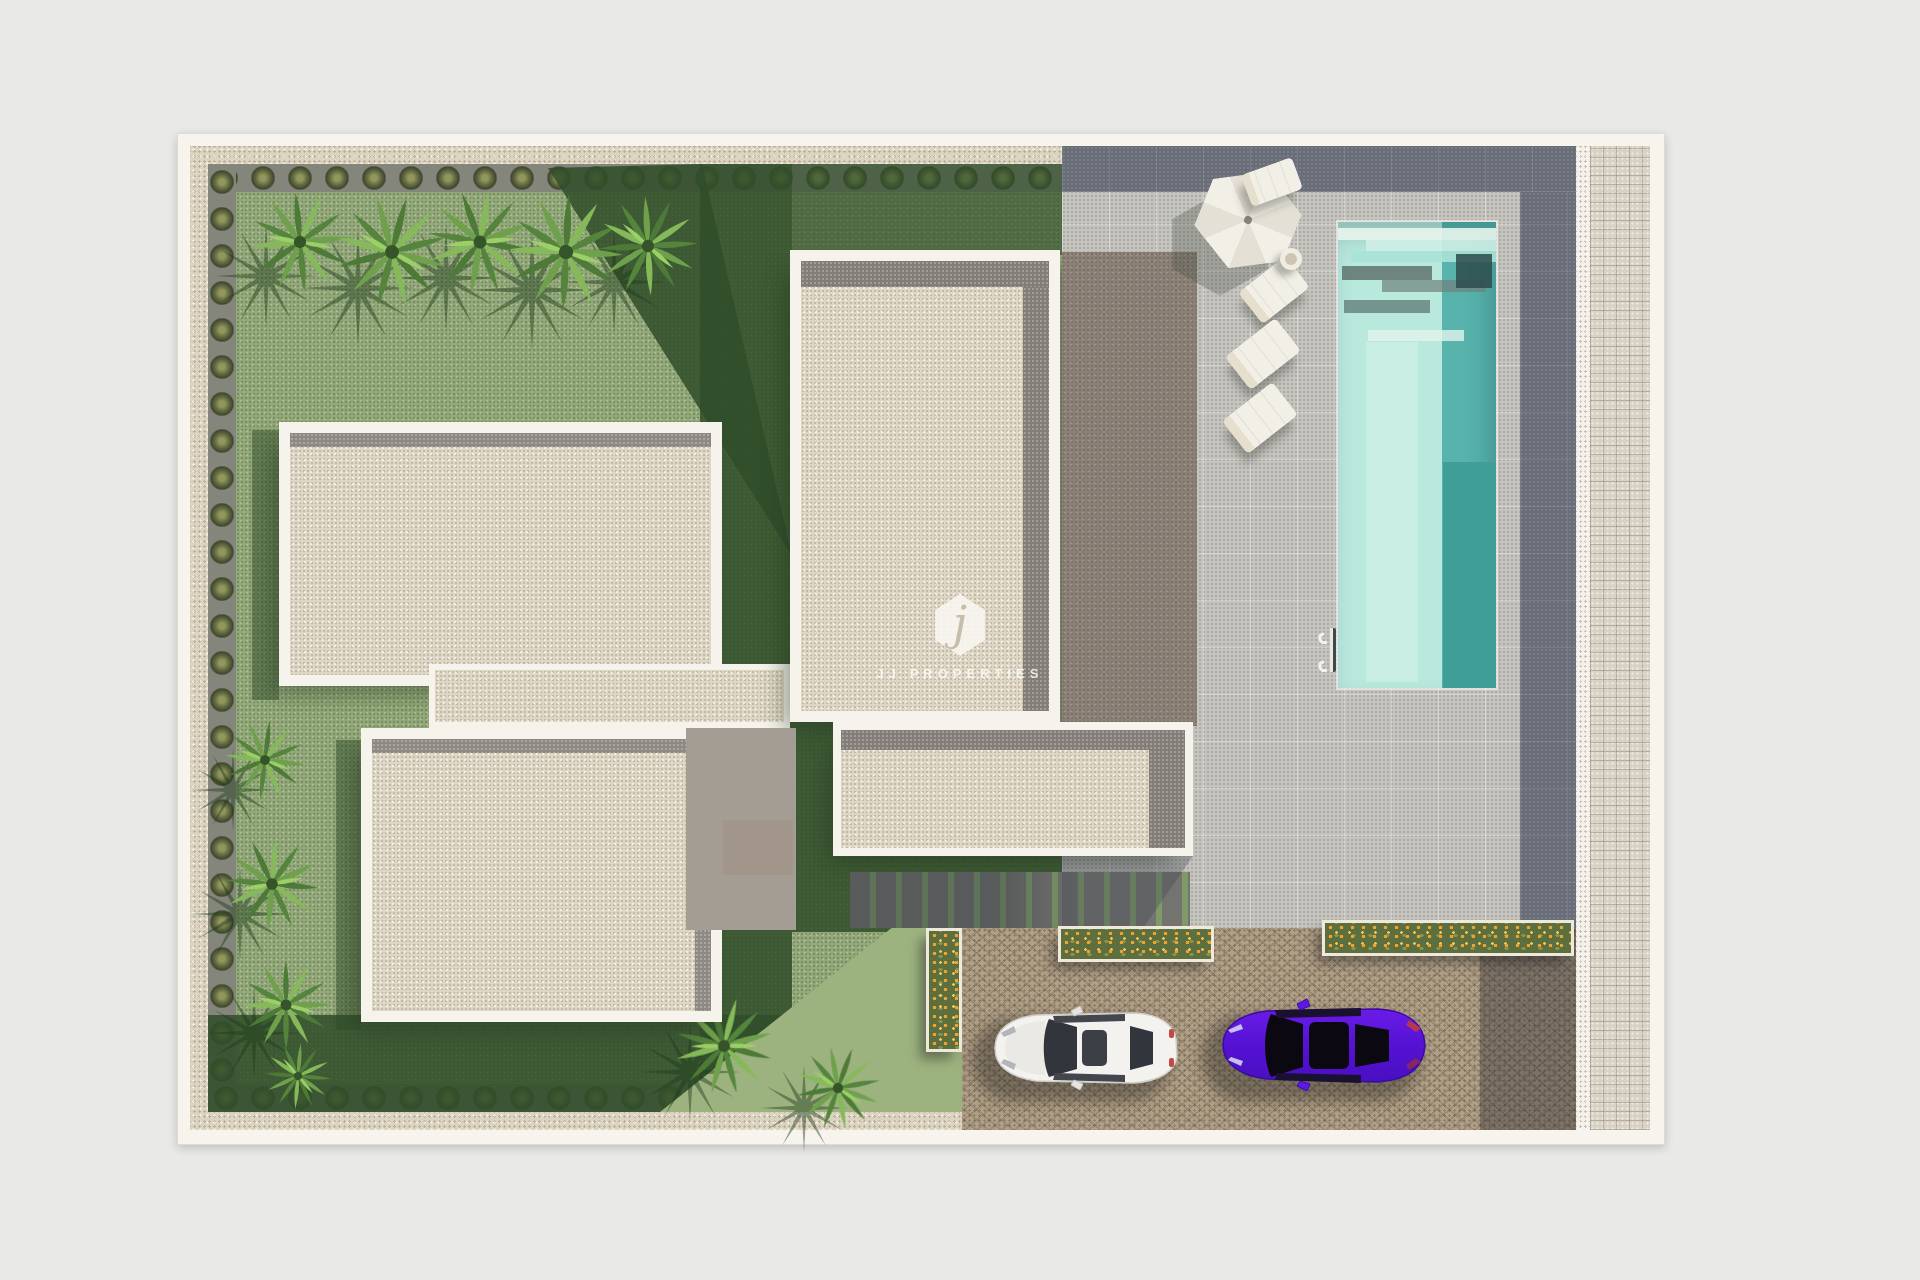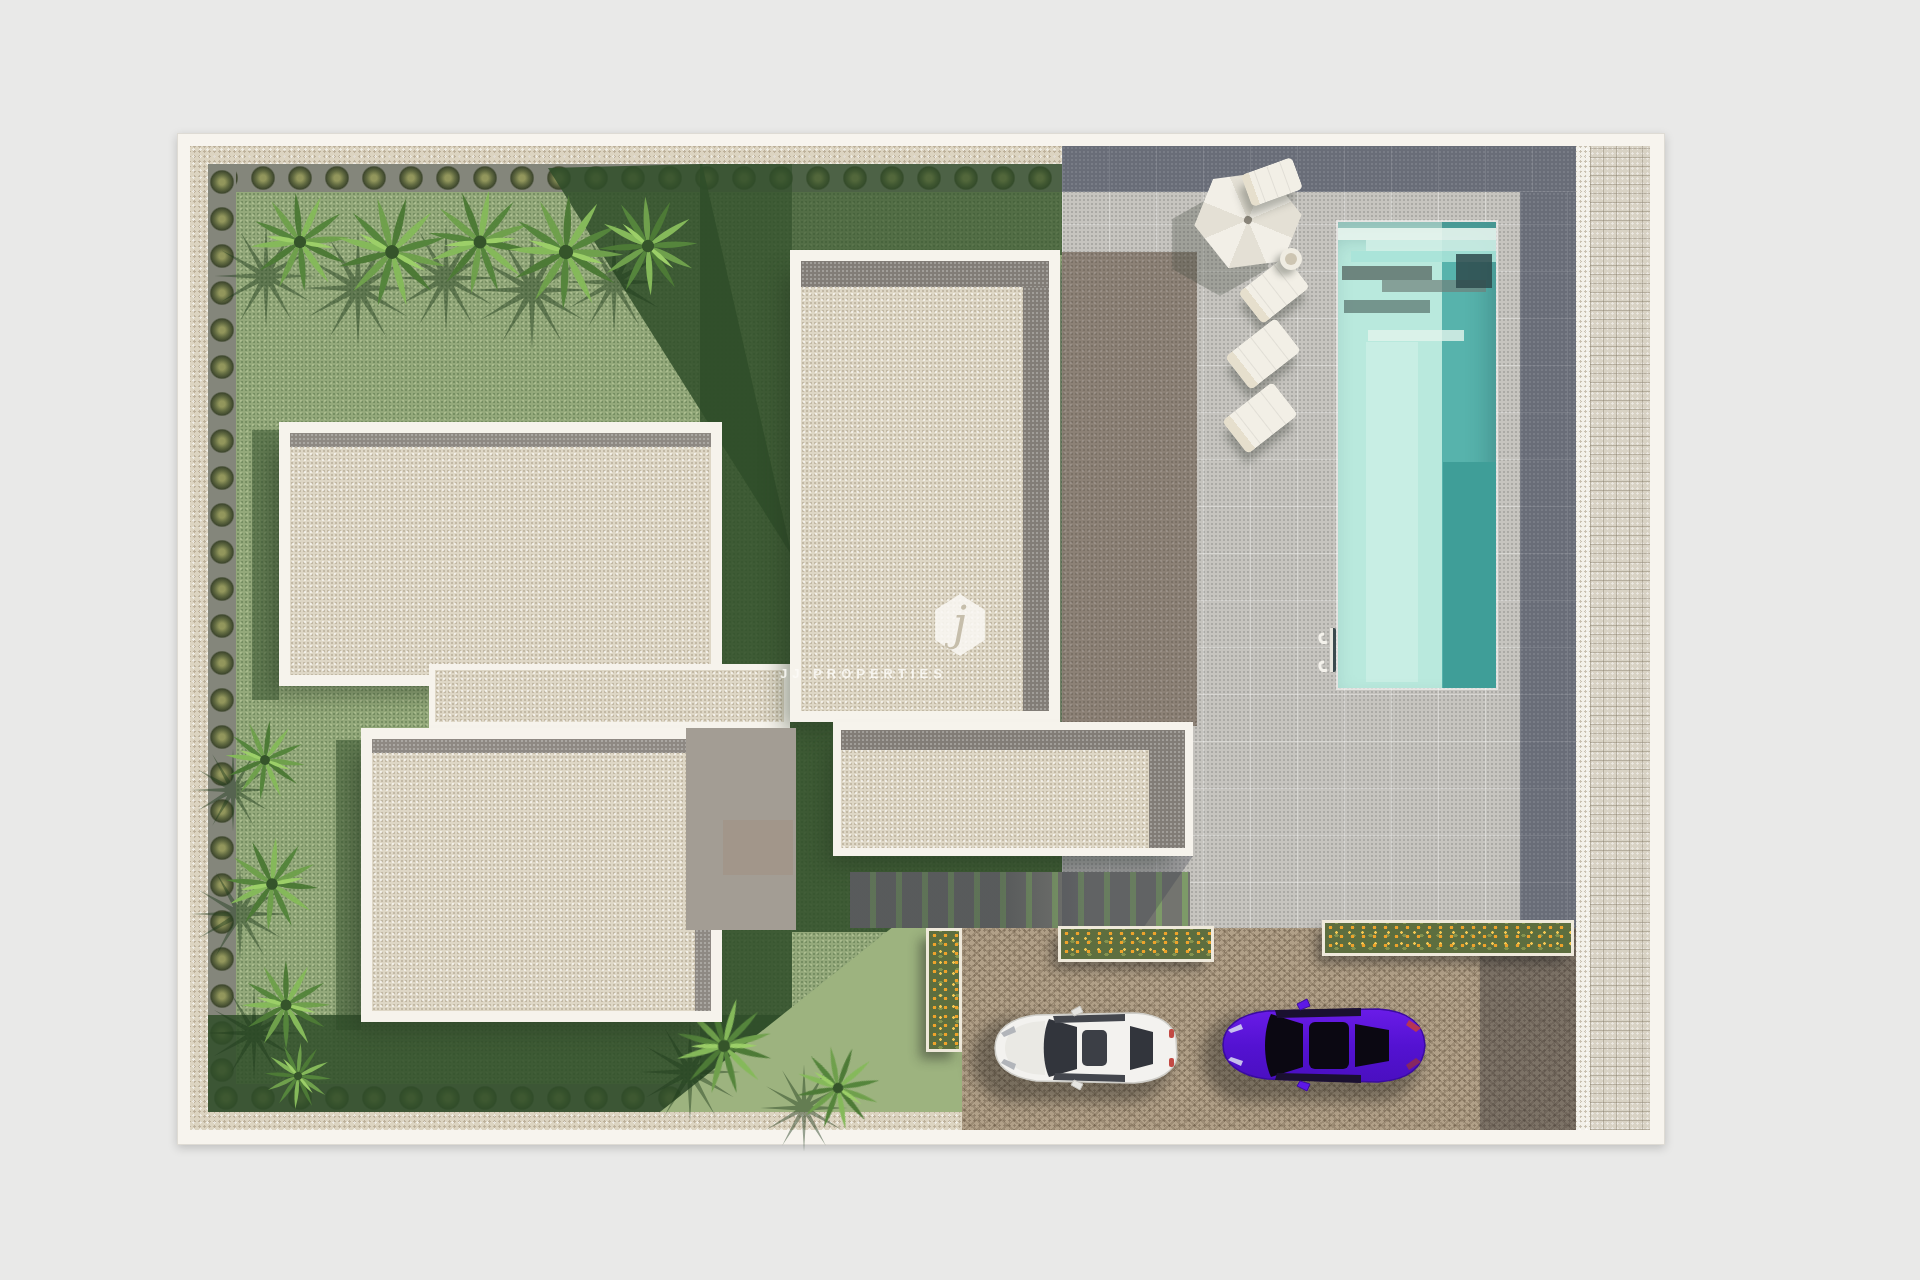--- a/index.html
+++ b/index.html
@@ -61,21 +61,21 @@
   .rband{position:absolute;background-color:#8e8983;
     background-image:radial-gradient(rgba(255,255,255,.25) 1px,transparent 1.2px);background-size:4px 4px;}
   .lounger{position:absolute;background:#f2efe6;border-radius:5px;
     background-image:linear-gradient(90deg,#e6dfcd 0 15%,transparent 15%),
                      linear-gradient(90deg,rgba(0,0,0,.07) 1px,transparent 1px);
     background-size:100% 100%,25% 100%;box-shadow:-9px 9px 8px -2px rgba(55,60,52,.35);}
   .wm-hex{clip-path:polygon(50% 0%,96% 26%,96% 74%,50% 100%,4% 74%,4% 26%);
     background:rgba(249,247,242,.88);display:flex;align-items:center;justify-content:center;}
   .wm-hex span{font-family:"DejaVu Serif",serif;font-style:italic;font-size:46px;line-height:1;
     color:#c6beab;transform:translateY(-2px);}
-  .wm-text{color:rgba(252,251,248,.82);font-size:13px;letter-spacing:5px;text-align:left;
+  .wm-text{color:rgba(252,251,248,.82);font-size:13px;letter-spacing:5px;text-align:center;
     white-space:nowrap;font-weight:bold;}
 </style>
 </head>
 <body>
 
 <div id="canvas">
 
   <div class="abs" style="left:177px;top:133px;width:1486px;height:1010px;background:#f7f4ee;
               box-shadow:0 3px 9px rgba(0,0,0,.18);border:1px solid #dedbd4;"></div>
 

